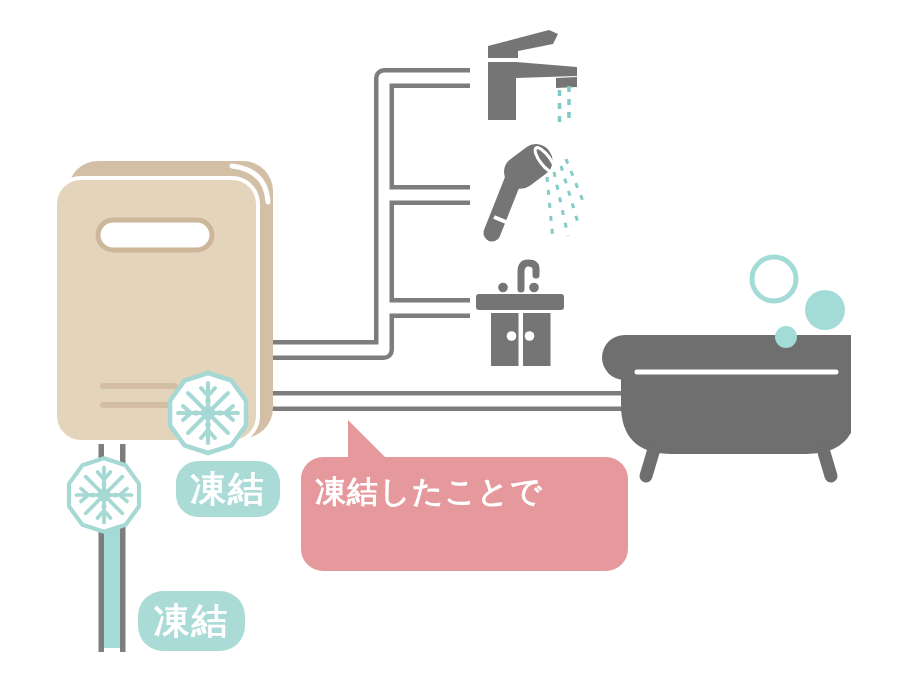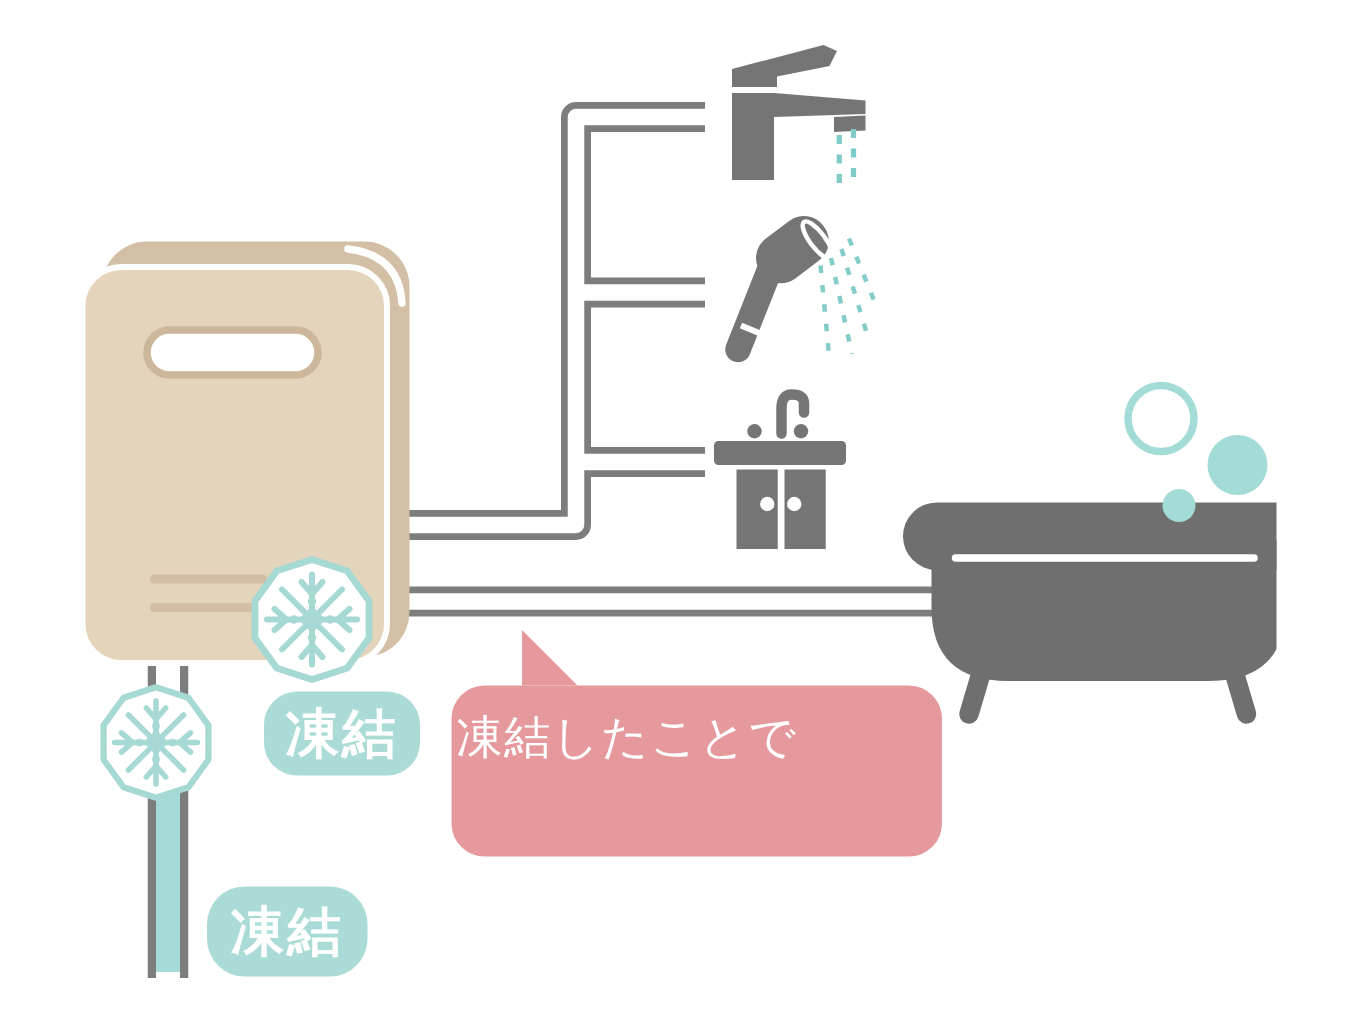--- a/index.html
+++ b/index.html
@@ -10,22 +10,22 @@
   .stage svg{position:absolute;left:0;top:0;}
   .freeze-label{
     position:absolute;display:flex;align-items:center;justify-content:center;
     background:#abdbd6;color:#ffffff;font-weight:bold;font-size:36px;
     border-radius:22px;letter-spacing:2px;user-select:none;
   }
   .freeze-label.one{left:176px;top:461px;width:104px;height:56px;}
   .freeze-label.two{left:138px;top:591px;width:107px;height:60px;border-radius:25px;}
   .callout{
     position:absolute;left:301px;top:457px;width:327px;height:114px;
-    background:#e5999c;border-radius:22px;color:#ffffff;font-weight:normal;
-    font-size:31px;line-height:39px;padding:15px 0 0 3px;box-sizing:border-box;
+    background:#e5999c;border-radius:22px;color:#ffffff;font-weight:bold;
+    font-size:31px;line-height:39px;padding:15px 0 0 14px;box-sizing:border-box;
     letter-spacing:1px;user-select:none;
   }
   .callout .line{white-space:nowrap;}
 </style>
 </head>
 <body>
 
 <div class="stage">
 
   <svg width="900" height="682" viewBox="0 0 900 682">

